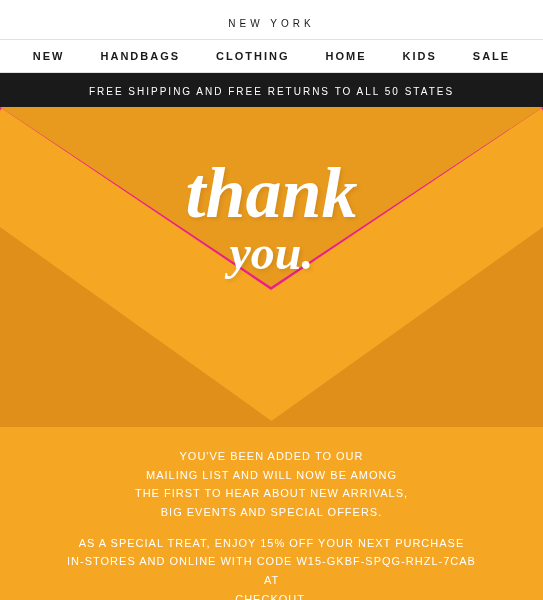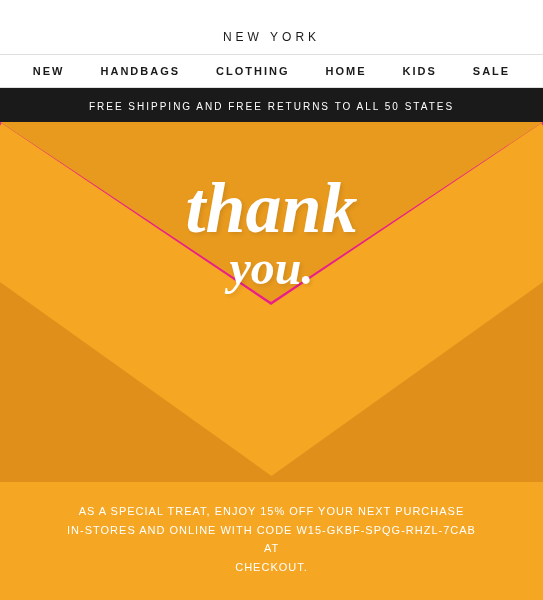--- a/index.html
+++ b/index.html
@@ -22,25 +22,25 @@
       border-bottom: 1px solid #e0e0e0;
     }
     .logo-brand {
       font-family: Georgia, serif;
       font-size: 22px;
       letter-spacing: 3px;
       color: #1a1a1a;
       text-transform: lowercase;
     }
     .logo-location {
-      font-size: 12px;
+      font-size: 10px;
       letter-spacing: 4px;
       color: #1a1a1a;
       text-transform: uppercase;
-      margin-top: 14px;
+      margin-top: 2px;
     }
 
     
     .nav {
       display: flex;
       justify-content: center;
       align-items: center;
       gap: 36px;
       padding: 10px 0;
       background: #ffffff;
@@ -66,21 +66,21 @@
       font-size: 10px;
       letter-spacing: 2px;
       text-transform: uppercase;
     }
 
     
     .hero {
       background: #f5a623;
       position: relative;
       width: 543px;
-      height: 360px;
+      height: 320px;
       overflow: hidden;
       display: flex;
       flex-direction: column;
       align-items: center;
       justify-content: flex-start;
     }
 
     
     .envelope-top {
       position: absolute;
@@ -245,19 +245,23 @@
     <div class="envelope-bottom-left"></div>
     <div class="envelope-bottom-right"></div>
 
     <div class="thank-you-text">
       <span class="thank-you-line1">thank</span>
       <span class="thank-you-line2">you.</span>
     </div>
   </div>
 
   <div class="content-area">
+    <p class="content-text" style="white-space: pre-line;">YOU'VE BEEN ADDED TO OUR
+MAILING LIST AND WILL NOW BE AMONG
+THE FIRST TO HEAR ABOUT NEW ARRIVALS,
+BIG EVENTS AND SPECIAL OFFERS.</p>
     <p class="content-text" style="white-space: pre-line;">AS A SPECIAL TREAT, ENJOY 15% OFF YOUR NEXT PURCHASE
 IN-STORES AND ONLINE WITH CODE W15-GKBF-SPQG-RHZL-7CAB AT
 CHECKOUT.</p>
 
   </div>
 
 </div>
 
 </body></html>

